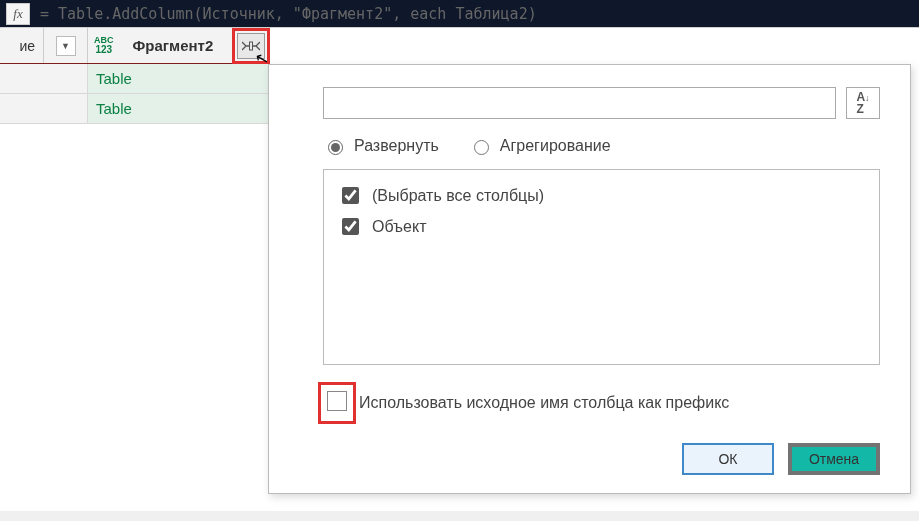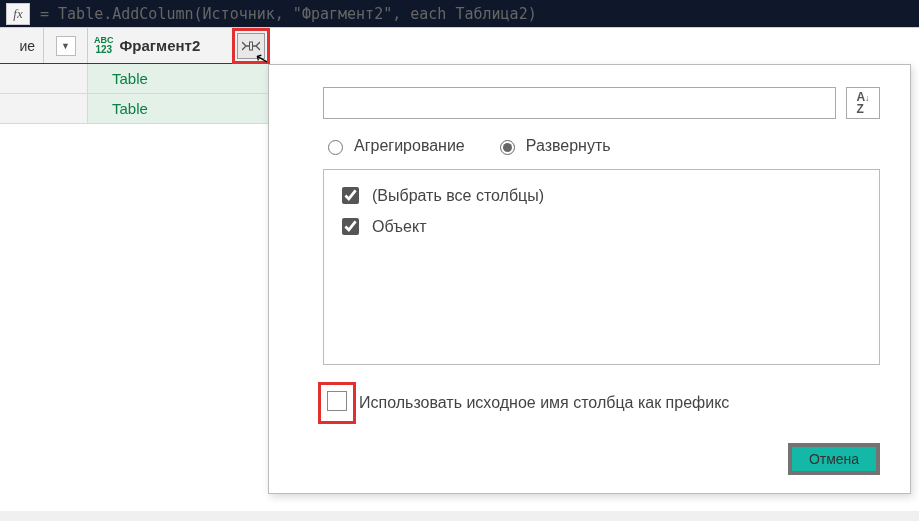--- a/index.html
+++ b/index.html
@@ -118,21 +118,21 @@
   }
   .data-row {
     display: flex;
     height: 30px;
     border-bottom: 1px solid #d8d8d8;
   }
   .data-cell {
     border-right: 1px solid #d8d8d8;
     display: flex;
     align-items: center;
-    padding: 0 24px;
+    padding: 0 8px;
     background: #e4f1e9;
   }
   .dc1 { width: 88px; background: #f3f3f3; }
   .dc2 { flex: 1; color: #0a8043; font-size: 15px; }
   .popup {
     position: absolute;
     top: 64px;
     left: 268px;
     right: 8px;
     height: 430px;
@@ -251,21 +251,21 @@
       <span style="margin-right:4px;">ие</span>
     </div>
     <div class="header-cell hc2">
       <div class="dropdown-btn">▼</div>
     </div>
     <div class="header-cell hc3">
       <div class="type-icon">
         <div>ABC</div>
         <div>123</div>
       </div>
-      <span class="col-name" style="margin-left:6px;">Фрагмент2</span>
+      <span class="col-name" style="margin-left:19px;">Фрагмент2</span>
       <div class="expand-btn red-box">
         <svg width="18" height="12" viewBox="0 0 18 12">
           <path d="M4 6 L0 2 M4 6 L0 10 M4 6 L8 6" stroke="#555" stroke-width="1.3" fill="none"></path>
           <path d="M14 6 L18 2 M14 6 L18 10 M14 6 L10 6" stroke="#555" stroke-width="1.3" fill="none"></path>
           <rect x="7.5" y="2" width="3" height="8" fill="none" stroke="#555" stroke-width="1"></rect>
         </svg>
         <span class="cursor">↖</span>
       </div>
     </div>
   </div>
@@ -282,26 +282,26 @@
 <div class="popup">
   <div class="popup-top">
     <input class="search-input" type="text" placeholder="" style="">
     <div class="sort-btn">
       <span style="white-space:pre; font-size:12px; line-height:1;">A<span style="font-size:9px;">↓</span><br>Z</span>
     </div>
   </div>
 
   <div class="radio-row">
     <label>
+      <input type="radio" name="mode" checked="" style="">
+      <span>Развернуть</span>
+    </label>
+    <label>
       <input type="radio" name="mode" style="">
       <span>Агрегирование</span>
-    </label>
-    <label>
-      <input type="radio" name="mode" checked="" style="">
-      <span>Развернуть</span>
     </label>
   </div>
 
   <div class="columns-box">
     <div class="chk-row">
       <input type="checkbox" checked="" style="">
       <span>(Выбрать все столбцы)</span>
     </div>
     <div class="chk-row">
       <input type="checkbox" checked="" style="">
@@ -310,17 +310,18 @@
   </div>
 
   <div class="prefix-row">
     <span class="prefix-chk-wrap red-box">
       <span class="prefix-chk"></span>
     </span>
     <span>Использовать исходное имя столбца как префикс</span>
   </div>
 
   <div class="btn-row">
+    <div class="btn primary">ОК</div>
     <div class="btn">Отмена</div>
   </div>
 </div>
 
 <div class="bottom-strip"></div>
 
 </body></html>

